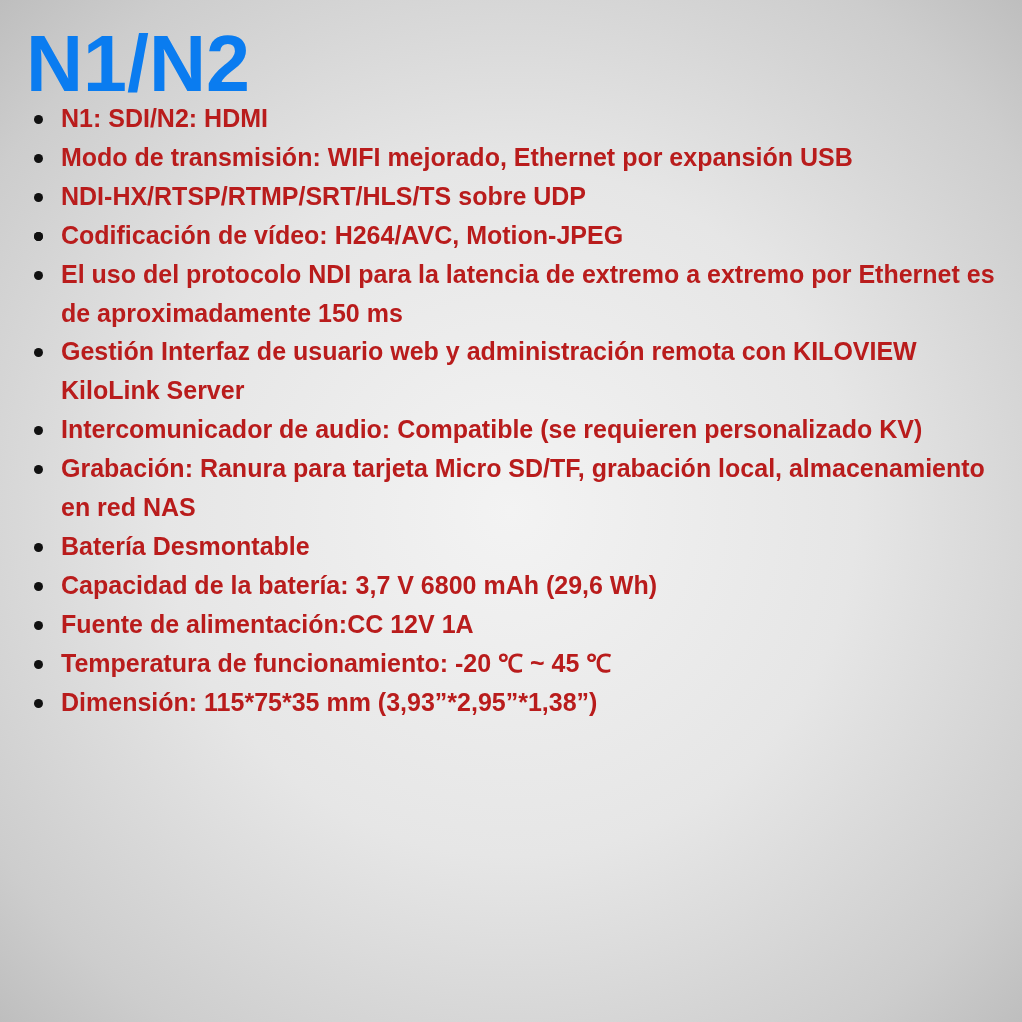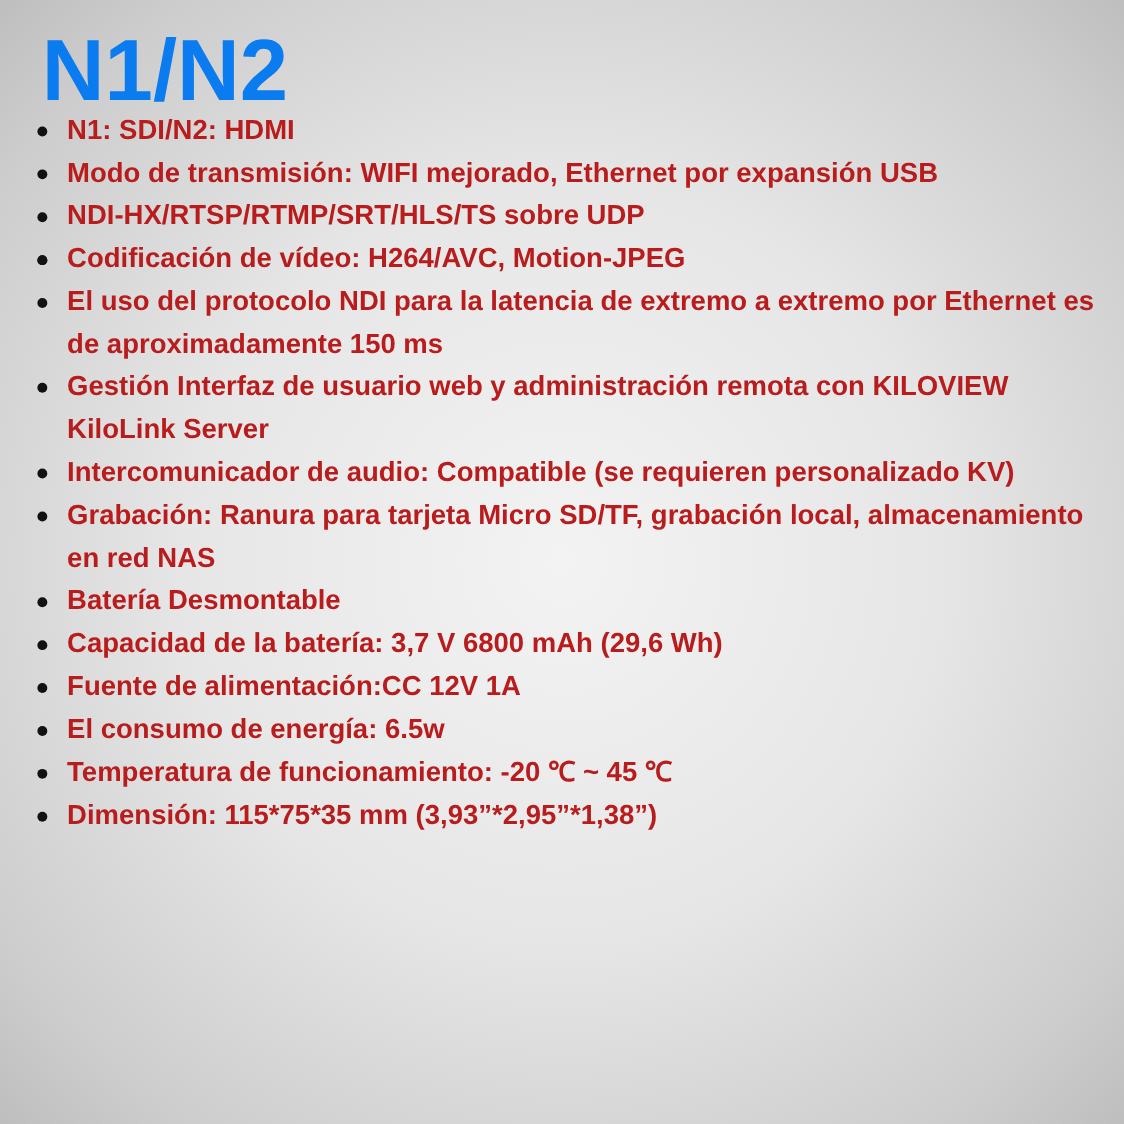--- a/index.html
+++ b/index.html
@@ -9,21 +9,21 @@
     body {
       width: 1022px;
       height: 1022px;
       overflow: hidden;
       background: radial-gradient(ellipse 75% 75% at 50% 50%, #f3f3f3 0%, #e6e6e6 45%, #cdcdcd 80%, #b8b8b8 100%);
       font-family: "Liberation Sans", sans-serif;
       position: relative;
     }
     .title {
       position: absolute;
-      left: 38px;
+      left: 26px;
       top: 16px;
       margin: 0;
       font-size: 79px;
       line-height: 96px;
       font-weight: bold;
       color: #0a7cf0;
       letter-spacing: 0px;
     }
     .specs {
       position: absolute;
@@ -63,16 +63,15 @@
   <li><span class="bullet"></span><span>NDI-HX/RTSP/RTMP/SRT/HLS/TS sobre UDP</span></li>
   <li><span class="bullet"></span></li>
   <li><span class="bullet"></span><span>Codificación de vídeo: H264/AVC, Motion-JPEG</span></li>
   <li><span class="bullet"></span><span>El uso del protocolo NDI para la latencia de extremo a extremo por Ethernet es de aproximadamente 150 ms</span></li>
   <li><span class="bullet"></span><span>Gestión Interfaz de usuario web y administración remota con KILOVIEW KiloLink Server</span></li>
   <li><span class="bullet"></span><span>Intercomunicador de audio: Compatible (se requieren personalizado KV)</span></li>
   <li><span class="bullet"></span><span>Grabación: Ranura para tarjeta Micro SD/TF, grabación local, almacenamiento en red NAS</span></li>
   <li><span class="bullet"></span><span>Batería Desmontable</span></li>
   <li><span class="bullet"></span><span>Capacidad de la batería: 3,7 V 6800 mAh (29,6 Wh)</span></li>
   <li><span class="bullet"></span><span>Fuente de alimentación:CC 12V 1A</span></li>
-  <li><span class="bullet"></span><span>El consumo de energía: 6.5w</span></li>
   <li><span class="bullet"></span><span>Temperatura de funcionamiento: -20 ℃ ~ 45 ℃</span></li>
   <li><span class="bullet"></span><span>Dimensión: 115*75*35 mm (3,93”*2,95”*1,38”)</span></li>
 </ul>
 
 </body></html>

